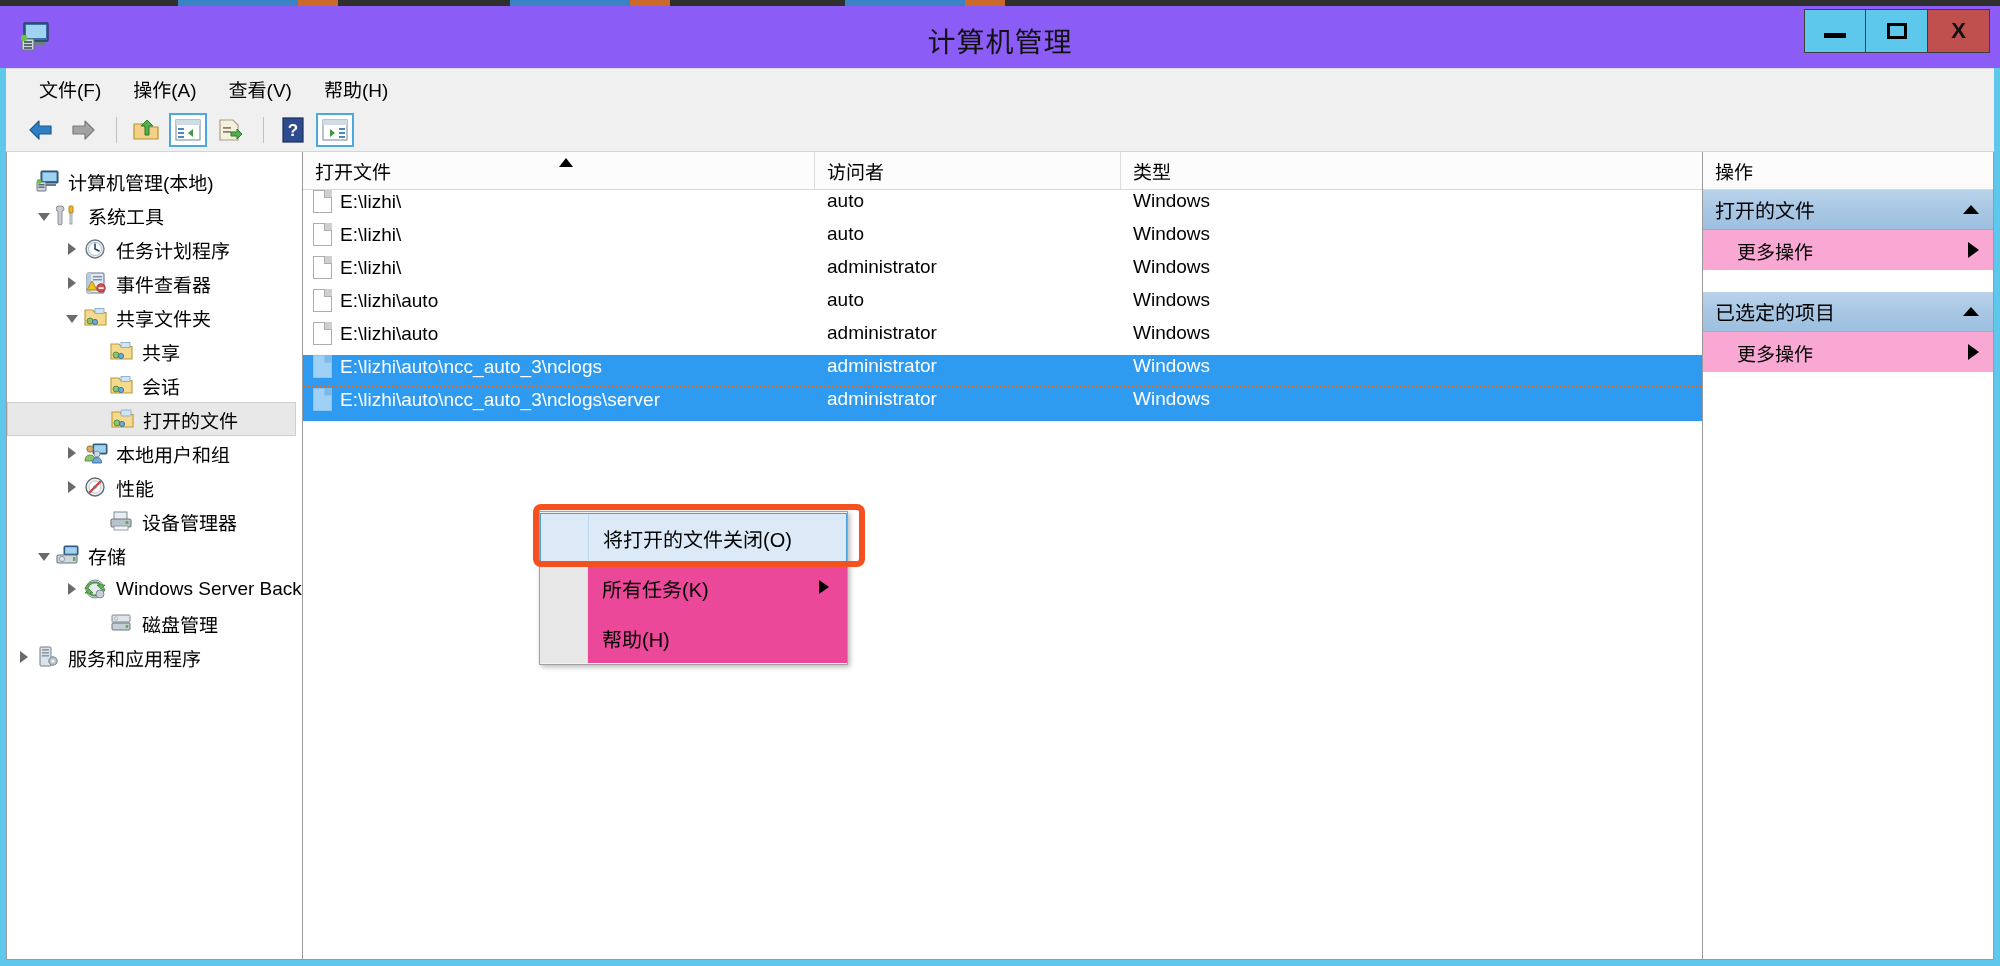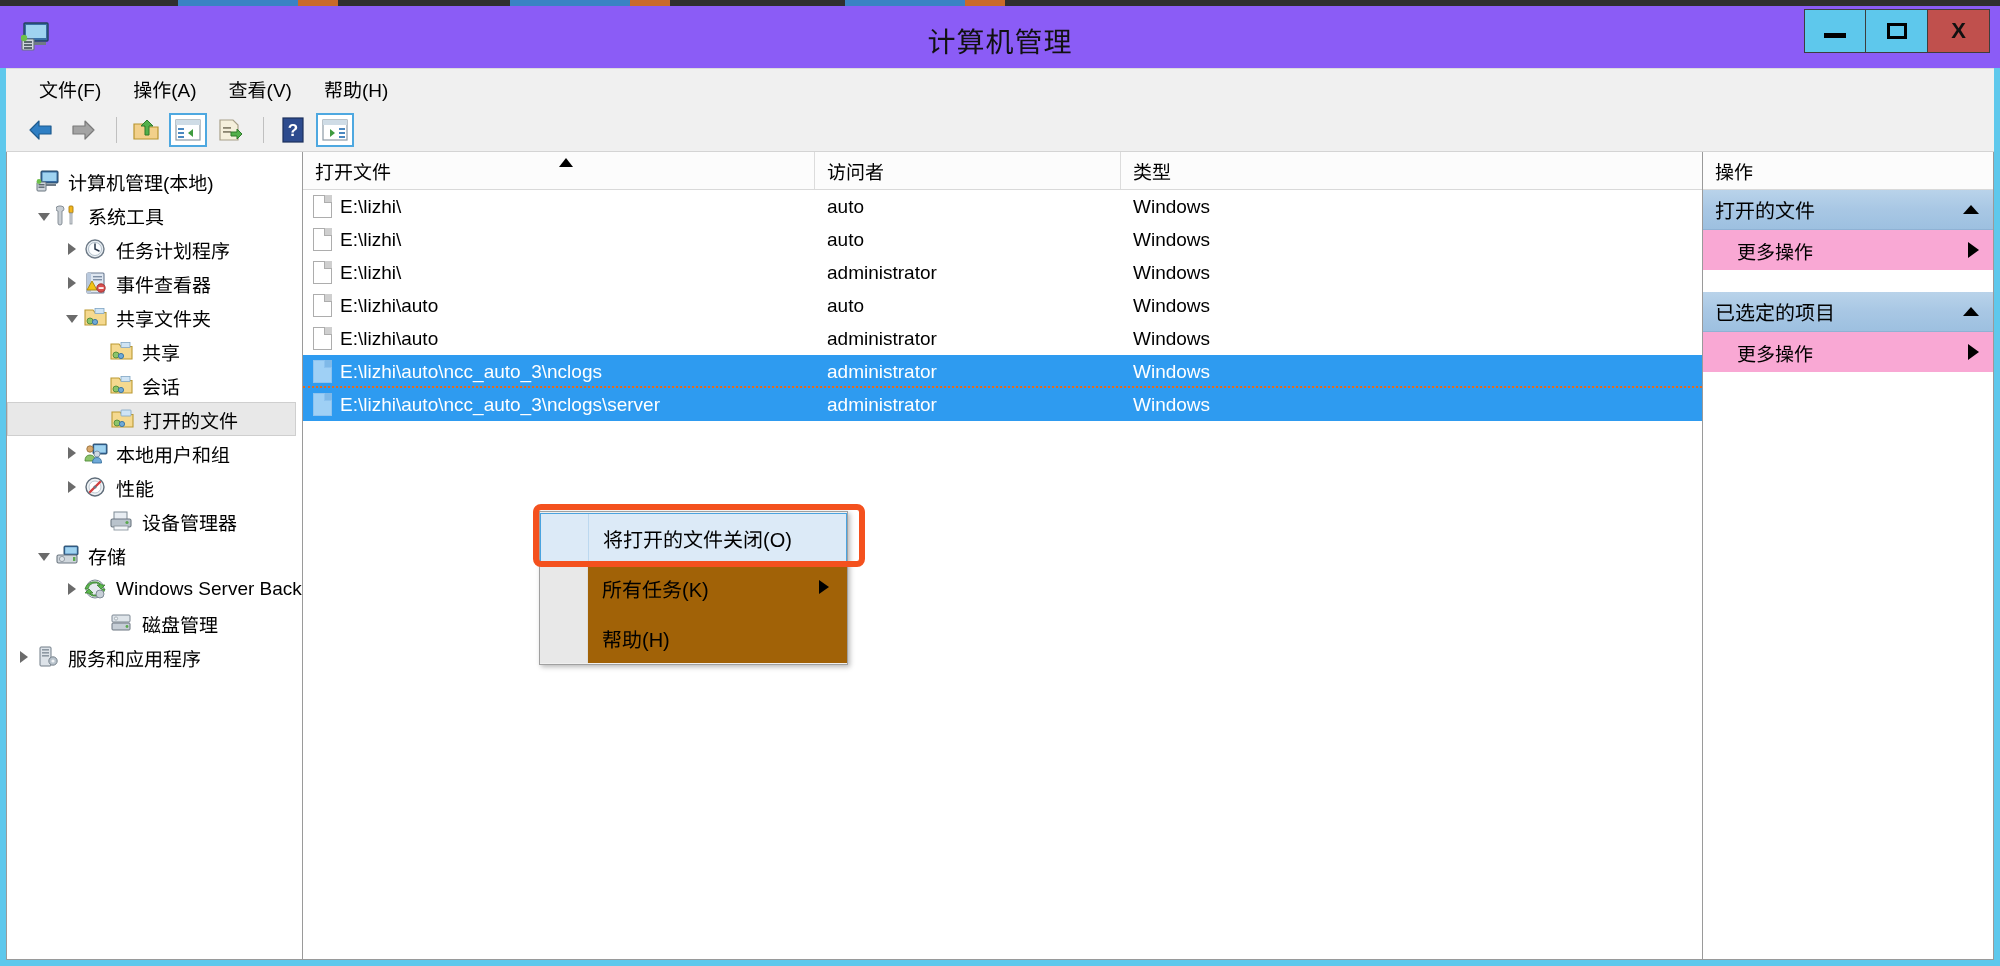--- a/index.html
+++ b/index.html
@@ -184,21 +184,21 @@
   .lv-col.c3 { flex: 1 1 auto; border-right: 0; }
   .sort-arrow {
     position: absolute; left: 50%; top: 6px;
     width: 0; height: 0;
     border-bottom: 9px solid #000;
     border-left: 7px solid transparent;
     border-right: 7px solid transparent;
   }
   .lv-body { flex: 1 1 auto; overflow: hidden; }
   .lv-row {
-    display: flex; height: 33px; align-items: center;
+    display: flex; height: 33px; align-items: flex-start;
     font-size: 19px; color: #000;
     cursor: default;
   }
   .lv-row.sel { background: #2e9bf0; color: #fff; }
   .lv-row.sel.focus { }
   .lv-cell { padding-left: 12px; overflow: hidden; white-space: nowrap; }
   .lv-cell.c1 { flex: 0 0 512px; display: flex; align-items: center; padding-left: 4px;}
   .lv-cell.c2 { flex: 0 0 306px; }
   .lv-cell.c3 { flex: 1 1 auto; }
   .file-icon {
@@ -272,21 +272,21 @@
     z-index: 50;
     padding: 1px 0;
   }
   .ctx-item {
     height: 50px;
     display: flex; align-items: center;
     font-size: 20px; color: #000;
     padding-left: 62px;
     position: relative;
     cursor: default;
-    background: #a16207;
+    background: #ec4899;
   }
   .ctx-item .gutter {
     position: absolute; left: 0; top: 0; bottom: 0;
     width: 48px; background: #e8e8e8;
     border-right: 1px solid #dedede;
   }
   .ctx-item.highlight {
     background: #dceaf7;
     border: 1px solid #4aa3df;
   }

